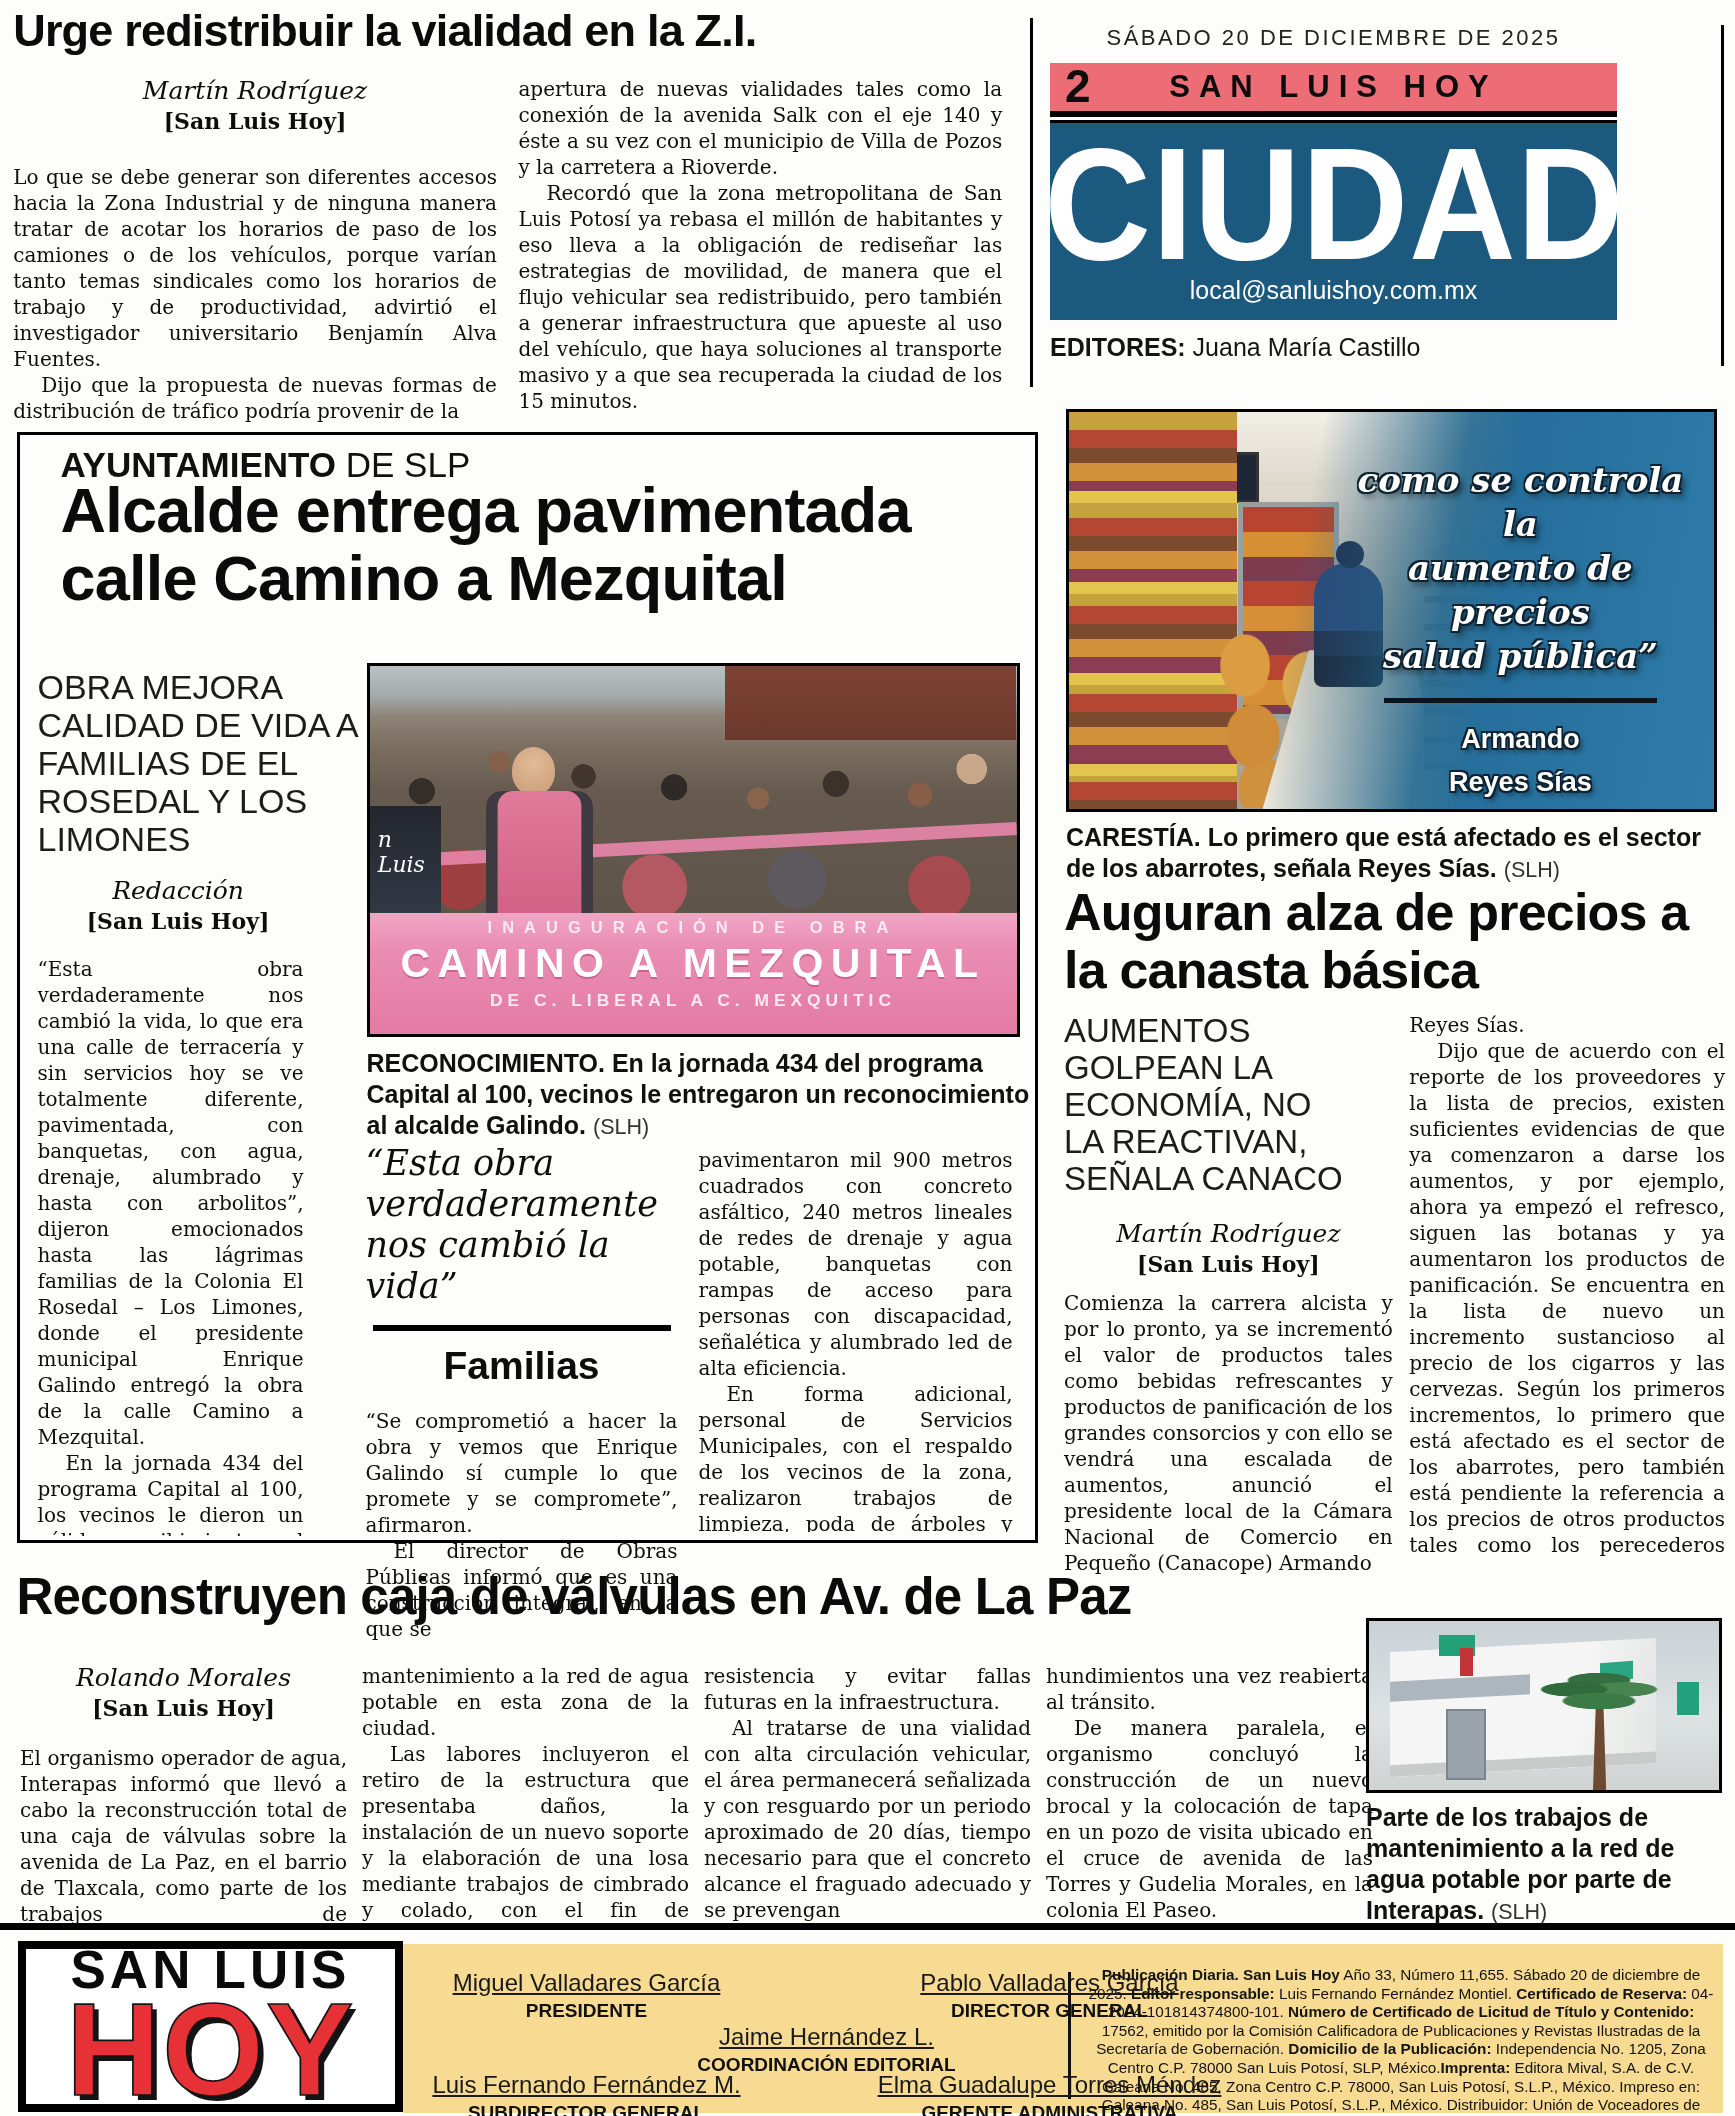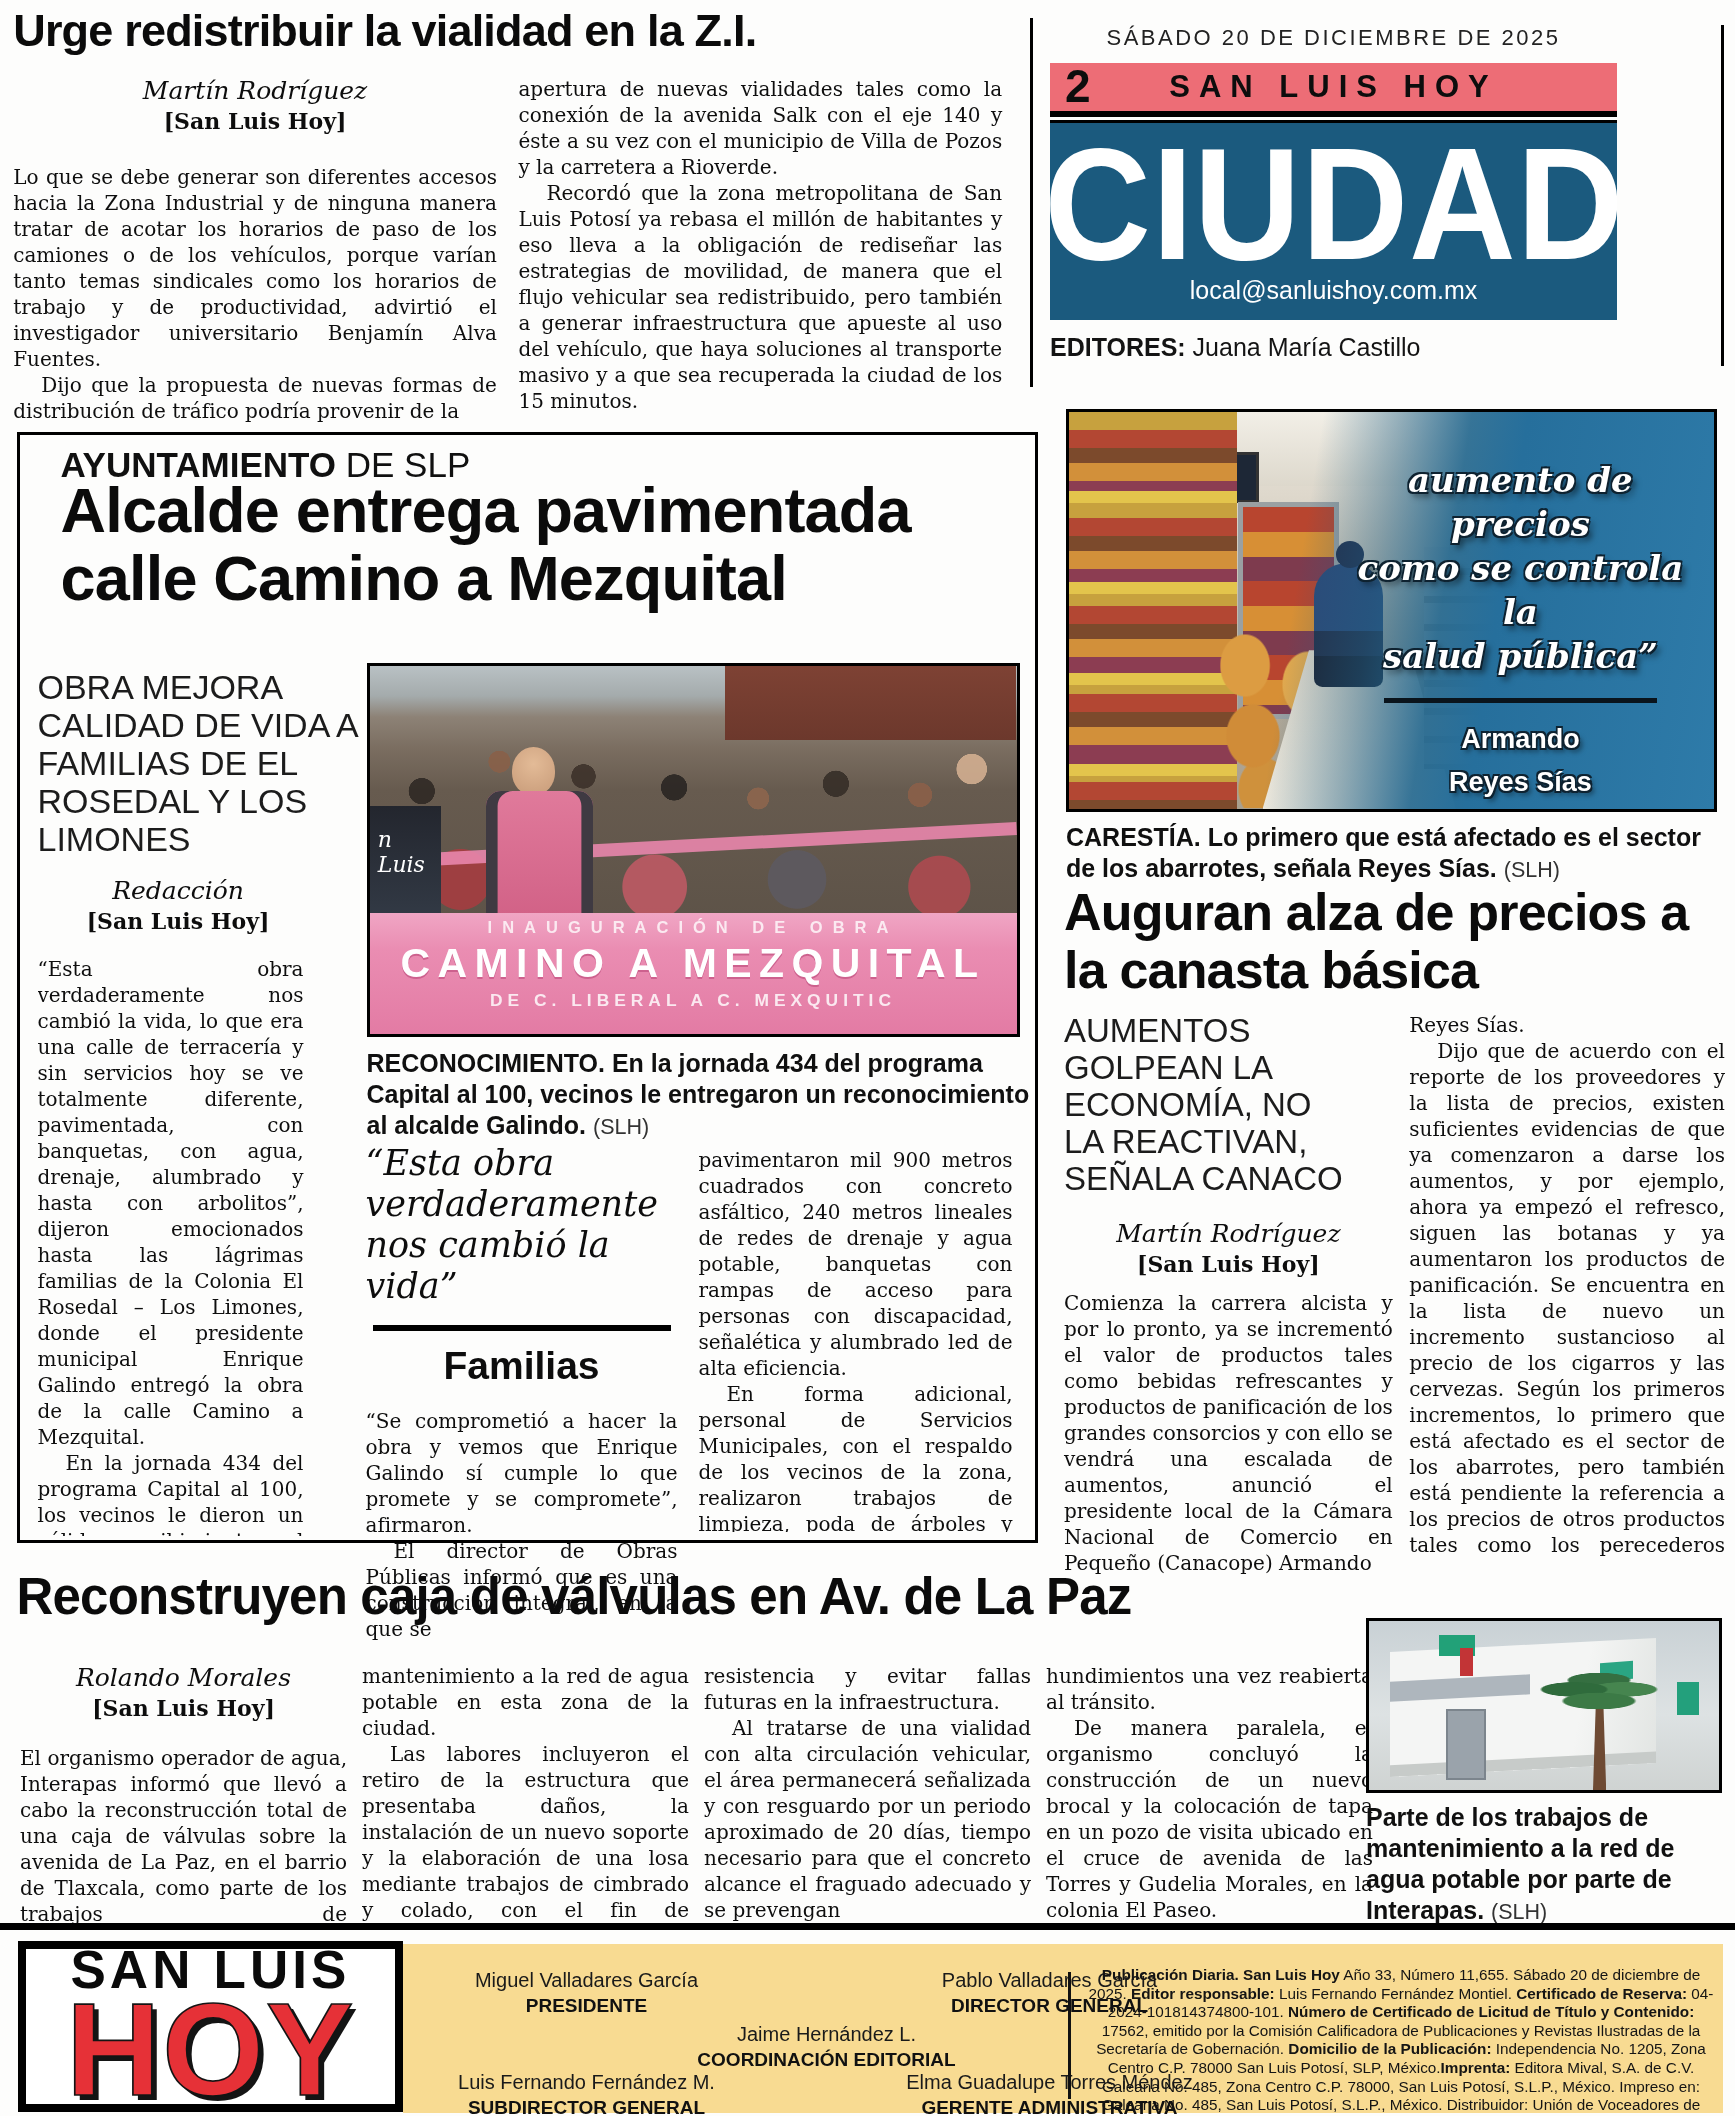--- a/index.html
+++ b/index.html
@@ -175,21 +175,21 @@
 
   
   #botrule{left:0;top:1923px;width:1736px;height:6.6px;background:#000;}
   #ftyellow{left:403px;top:1944px;width:1320px;height:169px;background:#f8db92;}
   #logobox{left:18px;top:1941px;width:369px;height:155px;border:8.3px solid #000;background:#fff;
            text-align:center;overflow:hidden;}
   #logobox .l1{margin-top:-10px;font-size:53px;font-weight:900;letter-spacing:4.1px;color:#0a0a0a;}
   #logobox .l2{margin-top:-8.3px;font-size:131px;line-height:116px;font-weight:900;letter-spacing:1.7px;color:#e63137;
       -webkit-text-stroke:1.7px #141414;text-shadow:5px 5px 0 #141414;}
   .staff{position:absolute;width:347px;text-align:center;}
-  .staff .nm{font-size:20px;color:#1a1a1a;}
+  .staff .nm{font-size:24px;color:#1a1a1a;text-decoration:underline;}
   .staff .tt{margin-top:2.5px;font-size:19px;font-weight:800;color:#111;}
   #st1{left:413px;top:1969px;} #st2{left:876px;top:1969px;}
   #st3{left:653px;top:2023px;} #st4{left:413px;top:2071px;} #st5{left:876px;top:2071px;}
   #ftdiv{left:1068px;top:1972px;width:2.5px;height:127px;background:#111;}
   #legal{left:1083px;top:1966px;width:636px;font-size:15.3px;line-height:18.6px;text-align:center;color:#141414;}
   #legal b{font-weight:800;}
 </style>
 </head>
 <body>
 
@@ -289,22 +289,22 @@
     <div class="ceil"></div>
     <div class="tv"></div>
     <div class="shelfL"></div>
     <div class="rack"></div>
     <div class="snacks"></div>
     <div class="aisle"></div>
     <div class="shopper"></div>
     <div class="shelfR"></div>
     <div class="blueov"></div>
     <div class="qwrap">
+      <div class="qline">como se controla la</div>
       <div class="qline">aumento de precios</div>
-      <div class="qline">como se controla la</div>
       <div class="qline">salud pública”</div>
       <div class="qrule"></div>
       <div class="spk">Armando</div>
       <div class="spk">Reyes Sías</div>
 
     </div>
   </div>
   <div id="carcap" class="abs cap">
     <span class="lead">CARESTÍA.</span><span> Lo primero que está afectado es el sector de los abarrotes, señala Reyes Sías. </span><span class="credit">(SLH)</span>
   </div>

